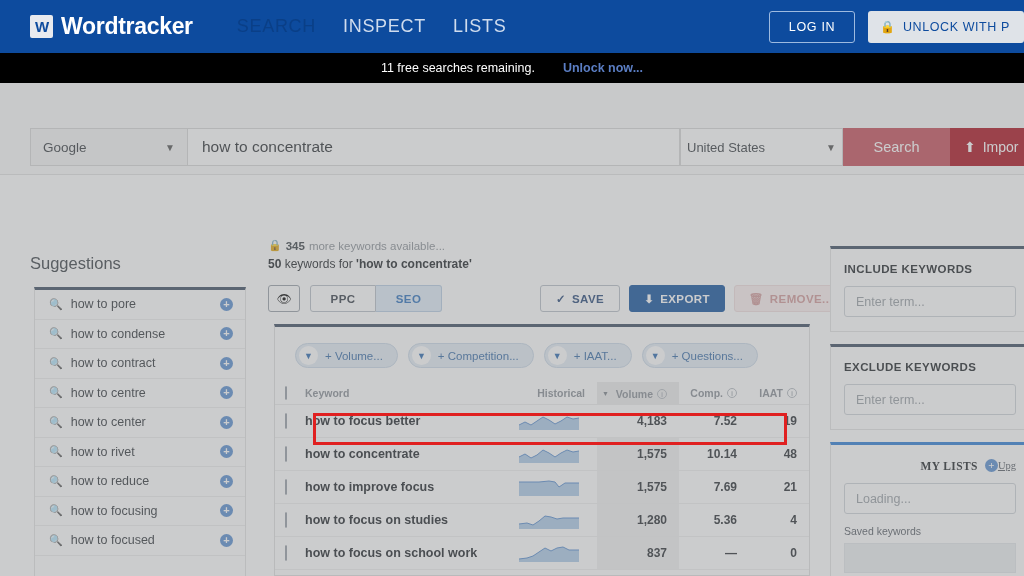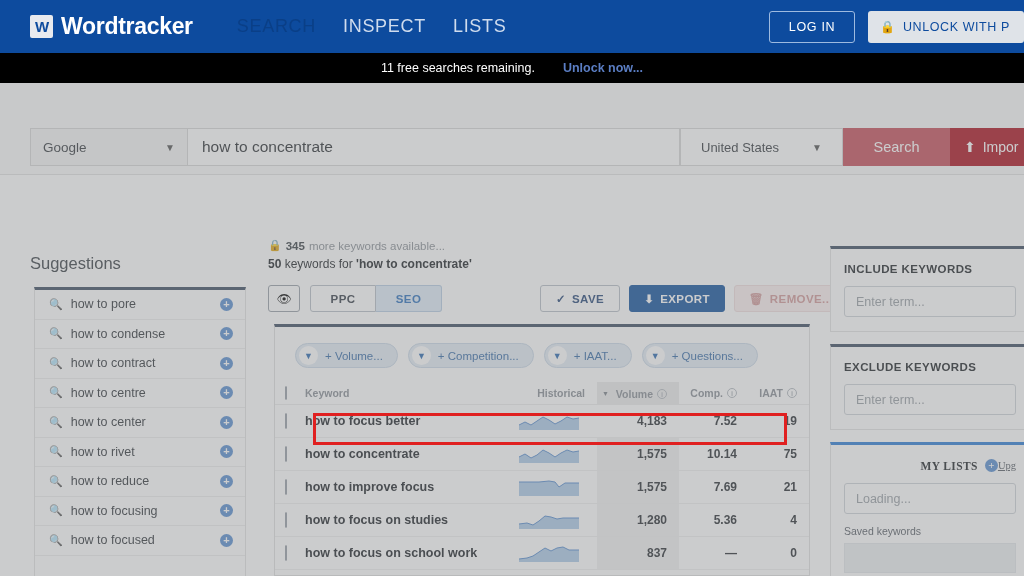--- a/index.html
+++ b/index.html
@@ -67,21 +67,21 @@
     padding: 0 12px; font-size: 13.5px; color: #373c41; cursor: pointer;
   }
   .sb-input {
     width: 492px; height: 38px; background: #fff; border: 1px solid #d8d8d8; border-left: none;
     display: flex; align-items: center; padding: 0 14px; font-size: 15.5px; color: #2b2f33;
   }
   .terr-row { position: absolute; left: 680px; top: 45px; display: flex; height: 38px; }
   .terr-select {
     width: 163px; height: 38px; background: #fff; border: 1px solid #d8d8d8;
     display: flex; align-items: center; justify-content: space-between;
-    padding: 0 20px; font-size: 13px; color: #373c41; cursor: pointer;
+    padding: 0 6px; font-size: 13px; color: #373c41; cursor: pointer;
   }
   .btn-search {
     width: 107px; height: 38px; background: #c7505c; color: #fff; border: none;
     font-size: 14.5px; cursor: pointer; font-family: inherit;
   }
   .btn-import {
     height: 38px; background: #ad1220; color: #fff; border: none;
     font-size: 14px; cursor: pointer; font-family: inherit; padding: 0 14px;
     display: flex; align-items: center; gap: 7px; white-space: nowrap;
   }
@@ -459,21 +459,21 @@
               <td><span class="chkbox"></span></td>
               <td class="kw">how to concentrate</td>
               <td>
                 <svg class="spark" viewBox="0 0 60 18" preserveAspectRatio="none">
                   <path d="M0,12 L6,9 L12,13 L18,10 L24,5 L30,8 L36,12 L42,8 L48,5 L54,7 L60,6 L60,18 L0,18 Z" fill="#aecbe8"></path>
                   <path d="M0,12 L6,9 L12,13 L18,10 L24,5 L30,8 L36,12 L42,8 L48,5 L54,7 L60,6" fill="none" stroke="#5b8fd0" stroke-width="1"></path>
                 </svg>
               </td>
               <td class="num volcell">1,575</td>
               <td class="num">10.14</td>
-              <td class="num">75</td>
+              <td class="num">48</td>
             </tr>
             <tr>
               <td><span class="chkbox"></span></td>
               <td class="kw">how to improve focus</td>
               <td>
                 <svg class="spark" viewBox="0 0 60 18" preserveAspectRatio="none">
                   <path d="M0,4 L10,4 L20,4 L30,3 L36,4 L40,9 L46,5 L52,5 L60,5 L60,18 L0,18 Z" fill="#aecbe8"></path>
                   <path d="M0,4 L10,4 L20,4 L30,3 L36,4 L40,9 L46,5 L52,5 L60,5" fill="none" stroke="#5b8fd0" stroke-width="1"></path>
                 </svg>
               </td>

